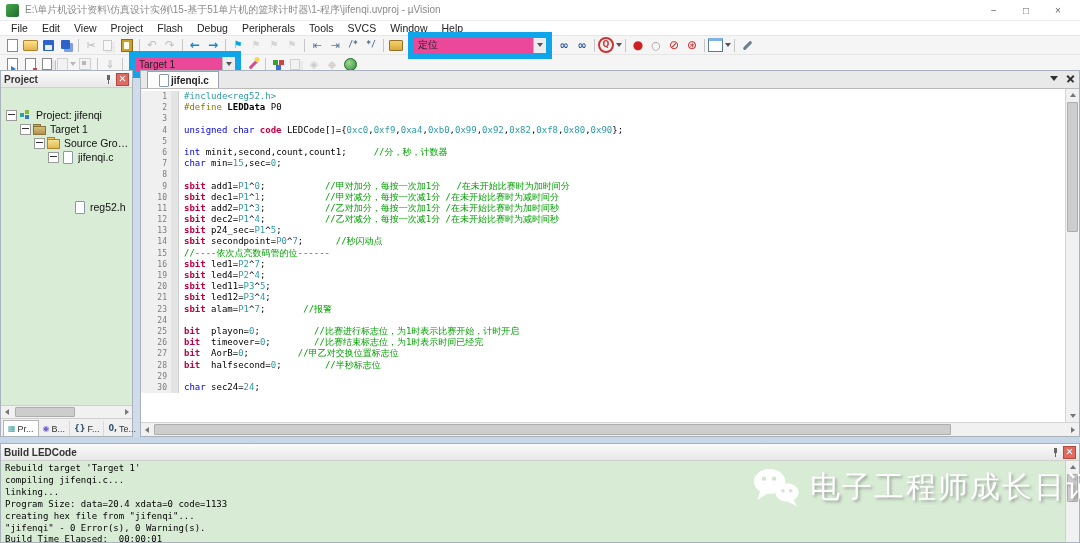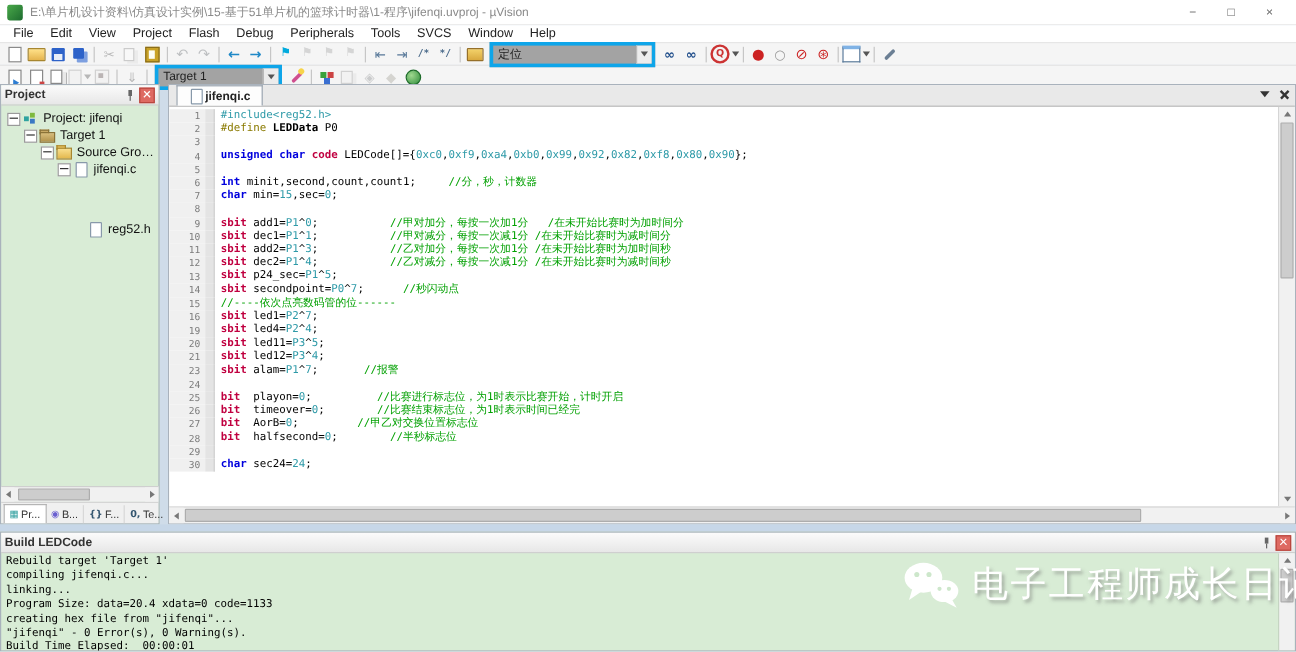--- a/index.html
+++ b/index.html
@@ -17,21 +17,21 @@
   .menubar{height:14px;background:#ffffff;display:flex;align-items:center;padding-left:4px}
   .menu-item{padding:0 7px;font-size:10.5px;color:#222;line-height:14px}
 
   
   .toolbar{height:18px;background:#f5f5f5;display:flex;align-items:center;padding:0 3px;border-top:1px solid #e6e6e6}
   .tb-sep{width:1px;height:13px;background:#c6c6c6;margin:0 3px;flex:none}
   .tbi{height:16px;min-width:18px;display:flex;align-items:center;justify-content:center;flex:none;position:relative}
   .tbi.disabled{opacity:.38;filter:grayscale(.9)}
   .tbi .g{font-family:"DejaVu Sans",sans-serif;font-size:11px;line-height:1;display:flex;align-items:center;justify-content:center;font-style:normal}
   .caret{width:0;height:0;border-left:3px solid transparent;border-right:3px solid transparent;border-top:4px solid #555;margin-left:2px}
-  .combo{display:flex;align-items:center;height:15px;border:3px solid #0ea5e9;background:#a3a3a3;font-size:10px;color:#222;padding-left:4px;margin:0 3px;flex:none}
+  .combo{display:flex;align-items:center;height:15px;border:6px solid #0ea5e9;background:#ec4899;font-size:10px;color:#222;padding-left:4px;margin:0 3px;flex:none}
   [data-name="locate-combo"]{width:128px}
   [data-name="target-combo"]{width:96px}
   .combo-arr{margin-left:auto;width:12px;height:100%;background:#ececec;border-left:1px solid #b9b9b9;display:flex;align-items:center;justify-content:center}
   .combo-arr::after{content:"";width:0;height:0;border-left:3px solid transparent;border-right:3px solid transparent;border-top:4px solid #555}
 
   
   [data-name="new-file-icon"] .g{width:9px;height:11px;background:#fff;border:1px solid #8a8a8a}
   [data-name="open-file-icon"] .g{width:13px;height:9px;background:linear-gradient(#ffe189,#e5b44e);border:1px solid #a7862f;border-radius:1px}
   [data-name="save-icon"] .g{width:11px;height:11px;background:#2d62c9;border-radius:1px;position:relative}
   [data-name="save-icon"] .g::after{content:"";position:absolute;left:2px;top:5px;width:7px;height:5px;background:#e8eef8}
@@ -77,21 +77,21 @@
   .panel-header{height:16px;flex:none;background:linear-gradient(#fbfbfb,#e7e7e7);display:flex;align-items:center;padding:0 3px;border-bottom:1px solid #cfcfcf}
   .panel-title{font-size:10px;font-weight:bold;color:#333;flex:1;white-space:nowrap;overflow:hidden}
   .pin{position:relative;width:9px;height:9px;margin-right:3px;flex:none}
   .pin::before{content:"";position:absolute;left:3px;top:0;width:3px;height:5px;background:#666}
   .pin::after{content:"";position:absolute;left:4px;top:5px;width:1px;height:4px;background:#666}
   .closebox{width:11px;height:11px;background:#de6a62;border:1px solid #b8473f;position:relative;flex:none}
   .closebox::before,.closebox::after{content:"";position:absolute;left:1.5px;top:4.5px;width:7px;height:1.4px;background:#fff}
   .closebox::before{transform:rotate(45deg)}
   .closebox::after{transform:rotate(-45deg)}
 
-  .tree{flex:1;overflow:hidden;padding-top:4px}
+  .tree{flex:1;overflow:hidden;padding-top:20px}
   .tn{height:14px;display:flex;align-items:center;font-size:10.5px;color:#111;white-space:nowrap}
   .exp{width:9px;height:9px;flex:none;border:1px solid #9a9a9a;background:#fff;position:relative;margin-right:2px}
   .exp::before{content:"";position:absolute;left:1px;right:1px;top:3px;height:1px;background:#333}
   .exp-sp{width:11px;flex:none}
   .ti{width:14px;height:12px;flex:none;position:relative;margin-right:3px}
   .ti-project::after{content:"";position:absolute;left:1px;top:4px;width:4px;height:4px;background:#2fa3a0;box-shadow:5px -3px 0 #7fba3f,5px 2px 0 #3b78c4}
   .ti-target::before{content:"";position:absolute;left:0;top:1px;width:6px;height:3px;background:#c7a965;border:1px solid #8a7238;border-bottom:none}
   .ti-target::after{content:"";position:absolute;left:0;top:3px;width:11px;height:7px;background:linear-gradient(#d8bd7c,#b2934c);border:1px solid #8a7238}
   .ti-folder::before{content:"";position:absolute;left:0;top:0;width:6px;height:3px;background:#f0cb64;border:1px solid #a7862f;border-bottom:none}
   .ti-folder::after{content:"";position:absolute;left:0;top:2px;width:11px;height:8px;background:linear-gradient(#f9df8e,#e3b84e);border:1px solid #a7862f}
@@ -129,21 +129,21 @@
   .tb-x::before,.tb-x::after{content:"";position:absolute;left:0;top:4px;width:9px;height:1.6px;background:#333}
   .tb-x::before{transform:rotate(45deg)}.tb-x::after{transform:rotate(-45deg)}
   .tb-v{width:0;height:0;border-left:4px solid transparent;border-right:4px solid transparent;border-top:5px solid #333}
 
   .code-wrap{flex:1;position:relative;overflow:hidden}
   .code{position:absolute;left:0;top:0;right:13px;bottom:0;overflow:hidden;padding-top:2px;background:#fff}
   .cl{display:flex;height:11.2px;line-height:11.2px;font-family:"DejaVu Sans Mono",monospace;font-size:9px;white-space:pre}
   .ln{flex:none;width:26px;text-align:right;padding-right:4px;background:#f0f0f0;color:#7b7b7b;font-size:8px}
   .lngap{flex:none;width:7px;background:#e4e4e4;border-right:1px solid #cfcfcf}
   .ct{padding-left:5px}
-  .tk-k{color:#0000dd;font-weight:bold}
+  .tk-k{color:#0000dd;font-weight:normal}
   .tk-r{color:#c00040;font-weight:bold}
   .tk-n{color:#2e9aa8}
   .tk-c{color:#00a000}
   .tk-o{color:#8a7a00}
   .tk-b{color:#000;font-weight:bold}
   .tk-p{color:#000}
 
   .ed-vscroll{position:absolute;right:0;top:0;bottom:0;width:13px;border-left:1px solid #d5d5d5}
   .ed-vscroll .sa{left:0;right:0;height:12px}
   .ed-vscroll .sa.up{top:0}

